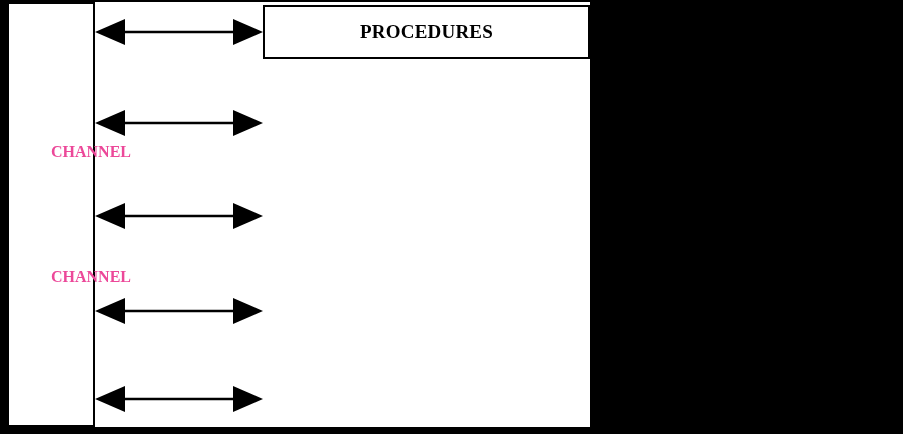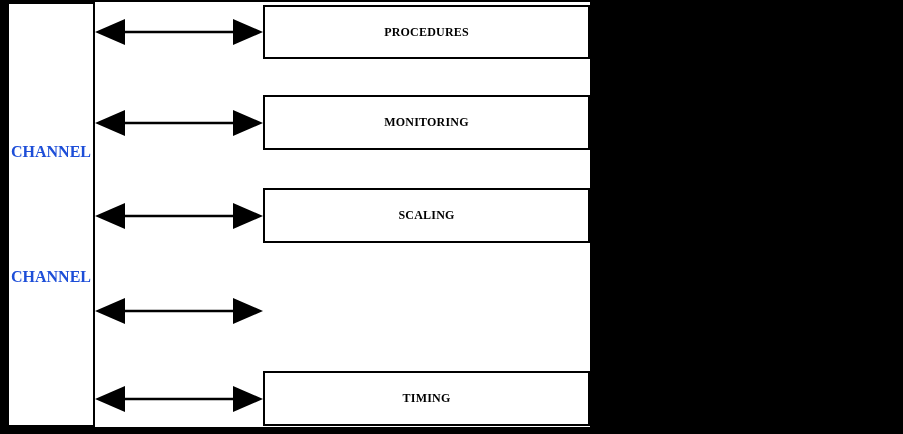--- a/index.html
+++ b/index.html
@@ -34,22 +34,23 @@
     background: #ffffff;
   }
   .left-box .lbl {
     position: absolute;
     left: 0;
     width: 100%;
     text-align: center;
     font-weight: bold;
     font-size: 16px;
     line-height: 18px;
-    color: #1d4ed8;
+    color: #ec4899;
     white-space: nowrap;
+    padding-left: 40px;
   }
   .left-box .l1 { top: 139px; }
   .left-box .l2 { top: 264px; }
 
   .row {
     position: absolute;
     left: 88px;
     width: 495px;
     height: 55px;
   }
@@ -76,21 +77,21 @@
     height: 100%;
     box-sizing: border-box;
     border: 2px solid #000000;
     background: #ffffff;
     display: flex;
     align-items: center;
     justify-content: center;
   }
   .mlabel {
     font-weight: bold;
-    font-size: 12px;
+    font-size: 19px;
     color: #000000;
     letter-spacing: 0.2px;
     white-space: nowrap;
   }
 </style>
 </head>
 <body>
 
 <div id="stage">
   <div id="canvas">
@@ -111,50 +112,41 @@
       <span class="mlabel">PROCEDURES</span>
     </div>
   </div>
 
   <div class="row">
     <svg class="arrow" viewBox="0 0 168 30" xmlns="http://www.w3.org/2000/svg" preserveAspectRatio="none">
       <line x1="24" y1="15" x2="144" y2="15" stroke="#000000" stroke-width="2.5"></line>
       <polygon points="0,15 30,2 30,28" fill="#000000"></polygon>
       <polygon points="168,15 138,2 138,28" fill="#000000"></polygon>
     </svg>
-    <div class="mbox">
-      <span class="mlabel">MONITORING</span>
-    </div>
-  </div>
-
-  <div class="row">
-    <svg class="arrow" viewBox="0 0 168 30" xmlns="http://www.w3.org/2000/svg" preserveAspectRatio="none">
-      <line x1="24" y1="15" x2="144" y2="15" stroke="#000000" stroke-width="2.5"></line>
-      <polygon points="0,15 30,2 30,28" fill="#000000"></polygon>
-      <polygon points="168,15 138,2 138,28" fill="#000000"></polygon>
-    </svg>
-    <div class="mbox">
-      <span class="mlabel">SCALING</span>
-    </div>
   </div>
 
   <div class="row">
     <svg class="arrow" viewBox="0 0 168 30" xmlns="http://www.w3.org/2000/svg" preserveAspectRatio="none">
       <line x1="24" y1="15" x2="144" y2="15" stroke="#000000" stroke-width="2.5"></line>
       <polygon points="0,15 30,2 30,28" fill="#000000"></polygon>
       <polygon points="168,15 138,2 138,28" fill="#000000"></polygon>
     </svg>
   </div>
 
   <div class="row">
     <svg class="arrow" viewBox="0 0 168 30" xmlns="http://www.w3.org/2000/svg" preserveAspectRatio="none">
       <line x1="24" y1="15" x2="144" y2="15" stroke="#000000" stroke-width="2.5"></line>
       <polygon points="0,15 30,2 30,28" fill="#000000"></polygon>
       <polygon points="168,15 138,2 138,28" fill="#000000"></polygon>
     </svg>
-    <div class="mbox">
-      <span class="mlabel">TIMING</span>
-    </div>
+  </div>
+
+  <div class="row">
+    <svg class="arrow" viewBox="0 0 168 30" xmlns="http://www.w3.org/2000/svg" preserveAspectRatio="none">
+      <line x1="24" y1="15" x2="144" y2="15" stroke="#000000" stroke-width="2.5"></line>
+      <polygon points="0,15 30,2 30,28" fill="#000000"></polygon>
+      <polygon points="168,15 138,2 138,28" fill="#000000"></polygon>
+    </svg>
   </div>
 </div>
 
   </div>
 </div>
 
 </body></html>

